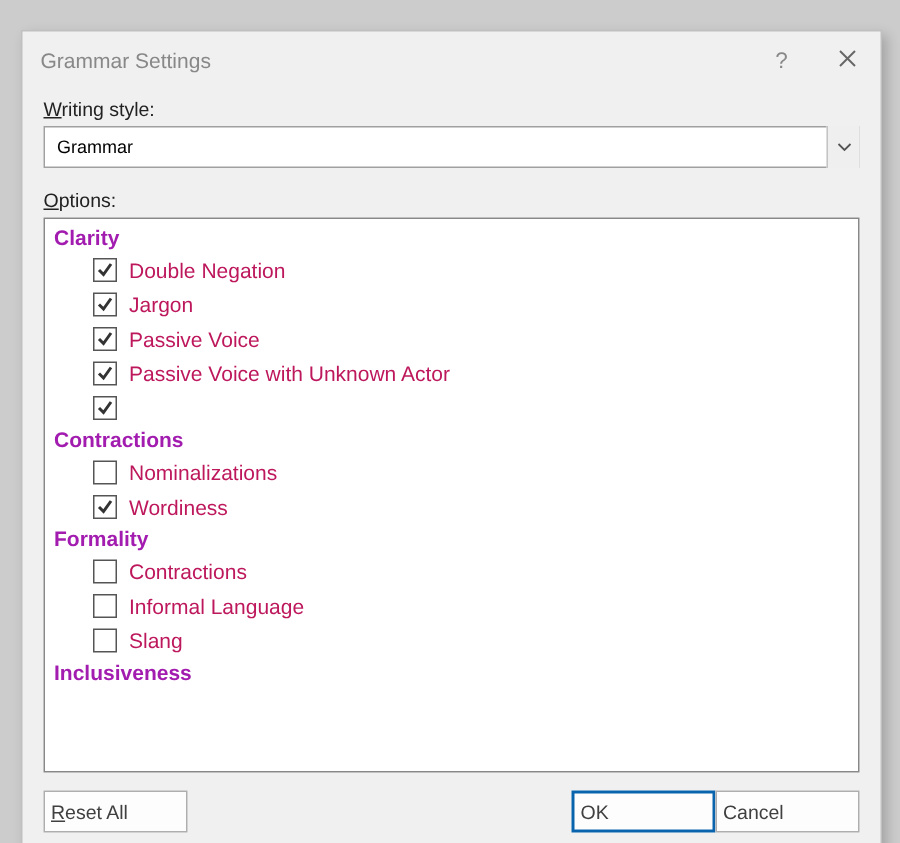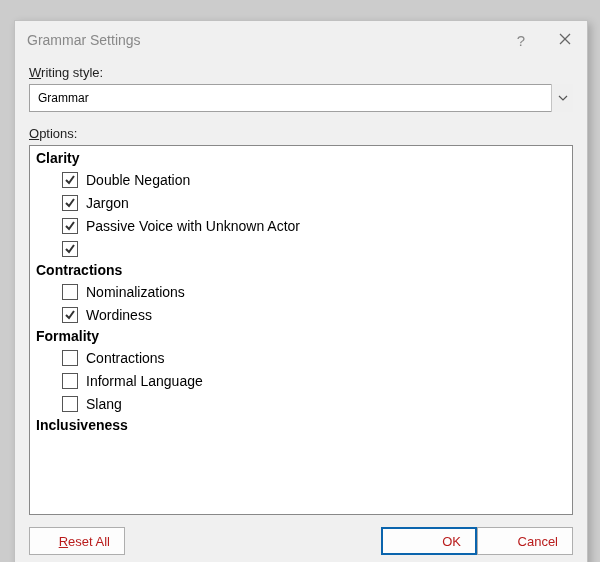--- a/index.html
+++ b/index.html
@@ -91,21 +91,21 @@
       overflow: hidden;
       display: flex;
     }
     .options-inner {
       flex: 1;
       overflow-y: auto;
       padding: 2px 6px 2px 6px;
     }
     .group-header {
       font-weight: 700;
-      color: #000000;
+      color: #a21caf;
       padding: 2px 0 2px 0;
       font-size: 14px;
     }
     .opt-row {
       display: flex;
       align-items: center;
       padding: 1px 0 1px 26px;
       height: 23px;
     }
     .checkbox {
@@ -113,46 +113,46 @@
       height: 16px;
       border: 1px solid #555;
       background: #fff;
       display: flex;
       align-items: center;
       justify-content: center;
       margin-right: 8px;
       flex-shrink: 0;
     }
     .checkmark-svg { width: 12px; height: 12px; display: block; }
-    .opt-label { color: #000000; font-size: 14px; }
+    .opt-label { color: #be185d; font-size: 14px; }
     
     .options-inner::-webkit-scrollbar { width: 18px; }
     .options-inner::-webkit-scrollbar-track { background: #f0f0f0; }
     .options-inner::-webkit-scrollbar-thumb { background: #c6c6c6; border: 1px solid #b8b8b8; }
     .options-inner::-webkit-scrollbar-button:single-button {
       background: #f0f0f0;
       height: 18px;
       border: 1px solid #d0d0d0;
     }
     .button-row {
       display: flex;
       align-items: center;
     }
     .btn {
       height: 28px;
       min-width: 96px;
       border: 1px solid #aeaeae;
       background: #fdfdfd;
       display: flex;
       align-items: center;
-      justify-content: flex-end;
+      justify-content: flex-start;
       font-size: 13px;
-      color: #b91c1c;
+      color: #404040;
       cursor: pointer;
-      padding: 0 14px;
+      padding: 0 4px;
     }
     .btn.primary {
       border: 2px solid #0a64ad;
     }
     .btn .ul { text-decoration: underline; }
     .spacer { flex: 1; }
     .btn + .btn { }
   </style>
 </head>
 <body>
@@ -212,20 +212,28 @@
               </svg>
             </div>
             <span class="opt-label">Jargon</span>
           </div>
           <div class="opt-row">
             <div class="checkbox">
               <svg class="checkmark-svg" viewBox="0 0 12 12">
                 <polyline points="2,6 5,9 10,2" fill="none" stroke="#333" stroke-width="2"></polyline>
               </svg>
             </div>
+            <span class="opt-label">Passive Voice</span>
+          </div>
+          <div class="opt-row">
+            <div class="checkbox">
+              <svg class="checkmark-svg" viewBox="0 0 12 12">
+                <polyline points="2,6 5,9 10,2" fill="none" stroke="#333" stroke-width="2"></polyline>
+              </svg>
+            </div>
             <span class="opt-label">Passive Voice with Unknown Actor</span>
           </div>
           <div class="opt-row">
             <div class="checkbox">
               <svg class="checkmark-svg" viewBox="0 0 12 12">
                 <polyline points="2,6 5,9 10,2" fill="none" stroke="#333" stroke-width="2"></polyline>
               </svg>
             </div>
           </div>
           <div class="group-header">Contractions</div>

